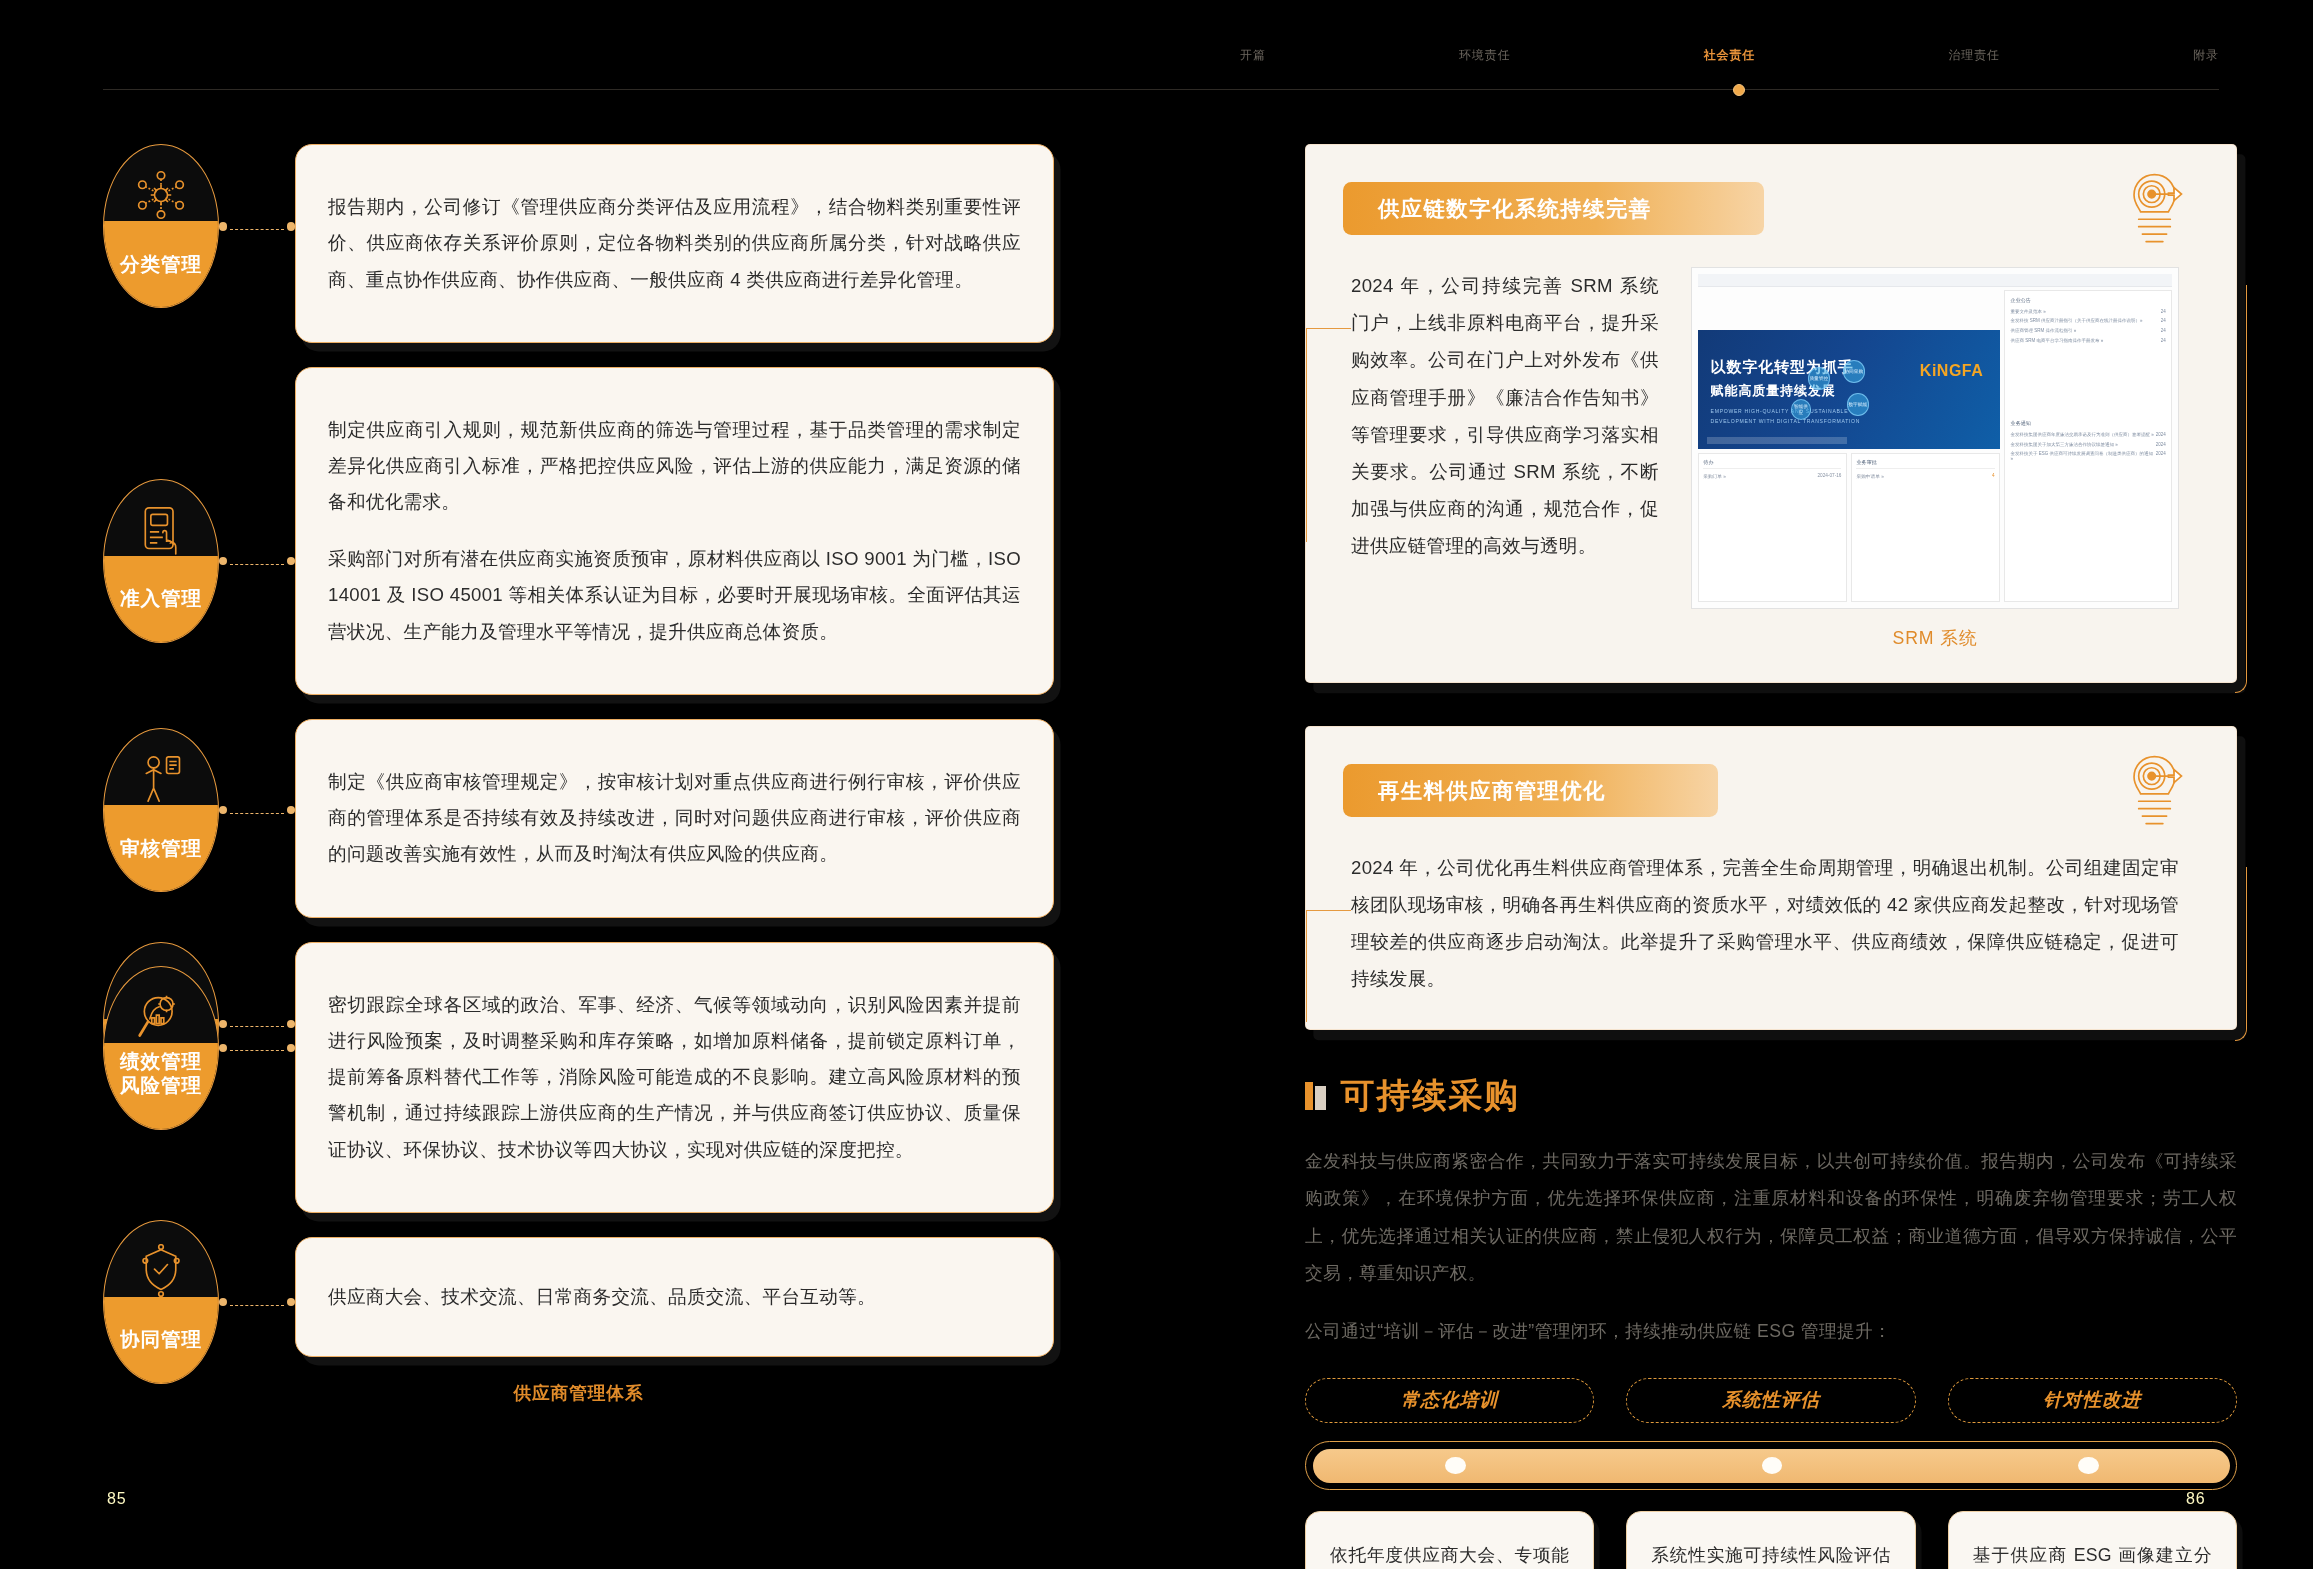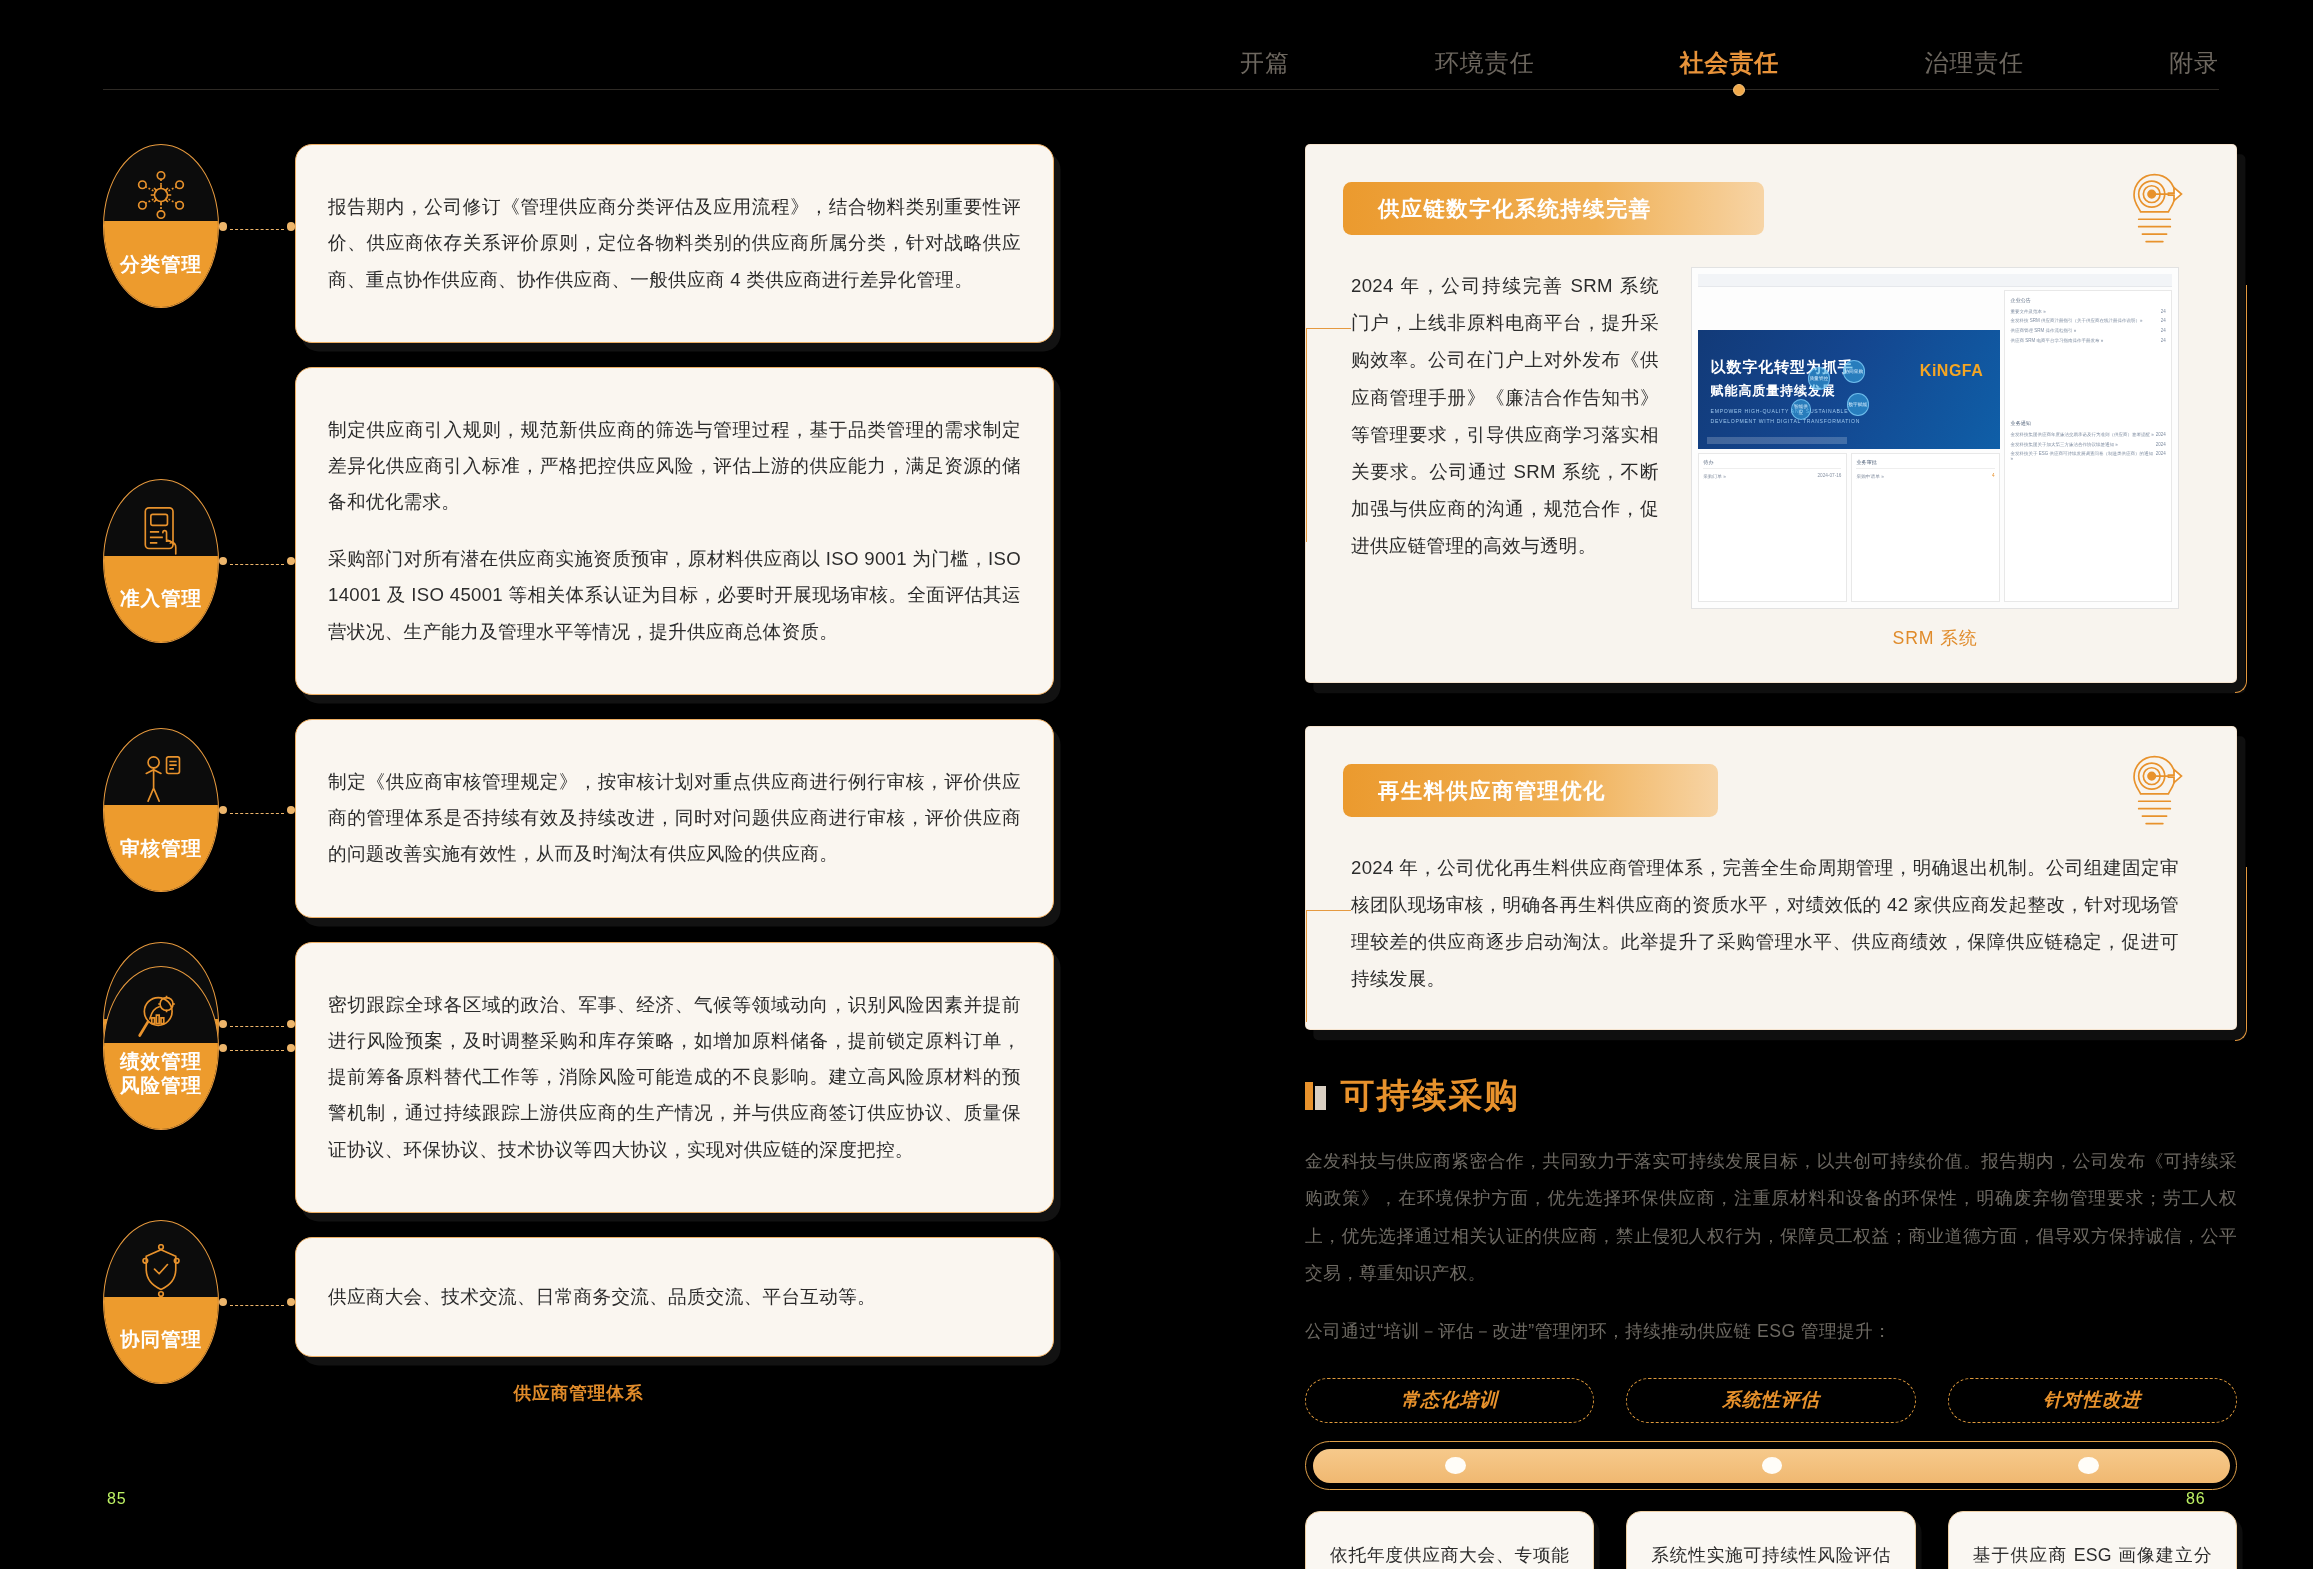--- a/index.html
+++ b/index.html
@@ -12,28 +12,28 @@
   .spread { position: relative; width: 2314px; height: 1570px; background:#000; }
 
   
   .hdr { position:absolute; left:0; top:0; width:2314px; height:98px; }
   .hdr-left { position:absolute; left:103px; top:48px; display:flex; align-items:center; gap:0; }
   .hdr-company { font-size:17.7px; color:#3f3a33; letter-spacing:0.9px; }
   .hdr-sep { width:0.9px; height:26px; background:#4a443c; margin:0 26px; }
   .hdr-report { font-size:17.7px; color:#4e4639; letter-spacing:0.9px; }
 
   .nav { position:absolute; left:1240px; top:47px; width:979px; display:flex; justify-content:space-between; }
-  .nav-item { font-size:24px; color:#6d675f; letter-spacing:0.9px; white-space:nowrap; }
+  .nav-item { font-size:12px; color:#6d675f; letter-spacing:0.9px; white-space:nowrap; }
   .nav-item.active { color:#e8933a; font-weight:bold; }
   .nav-rule { position:absolute; left:103px; top:89px; width:2116px; height:0.9px; background:#2e2a25; }
   .nav-dot { position:absolute; left:1733px; top:84px; width:12px; height:12px; border-radius:50%;
              background:#f0a94b; border:1.9px solid #f5c47e; }
 
   
-  .pageno { position:absolute; font-size:16px; color:#bef264; letter-spacing:0.9px; }
+  .pageno { position:absolute; font-size:16px; color:#fef9c3; letter-spacing:0.9px; }
   .pageno.l { left:107px; top:1490px; }
   .pageno.r { left:2186px; top:1490px; }
 
   
   .leftcol { position:absolute; left:103px; top:144px; width:951px; }
   .mrow { position:relative; margin-bottom:24px; }
 
   .badge {
     position:absolute; left:0; top:0; width:116px; height:164px;
     border-radius:58px / 82px; overflow:hidden;

